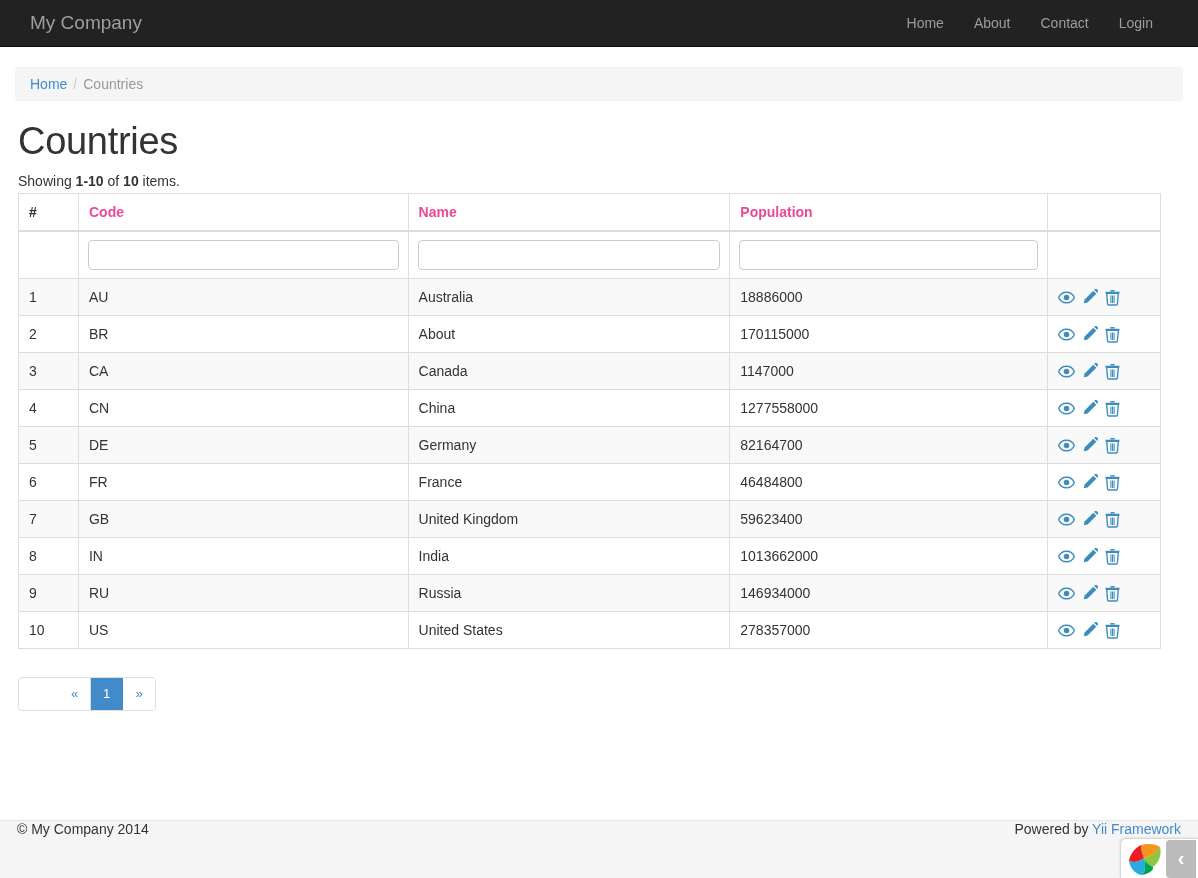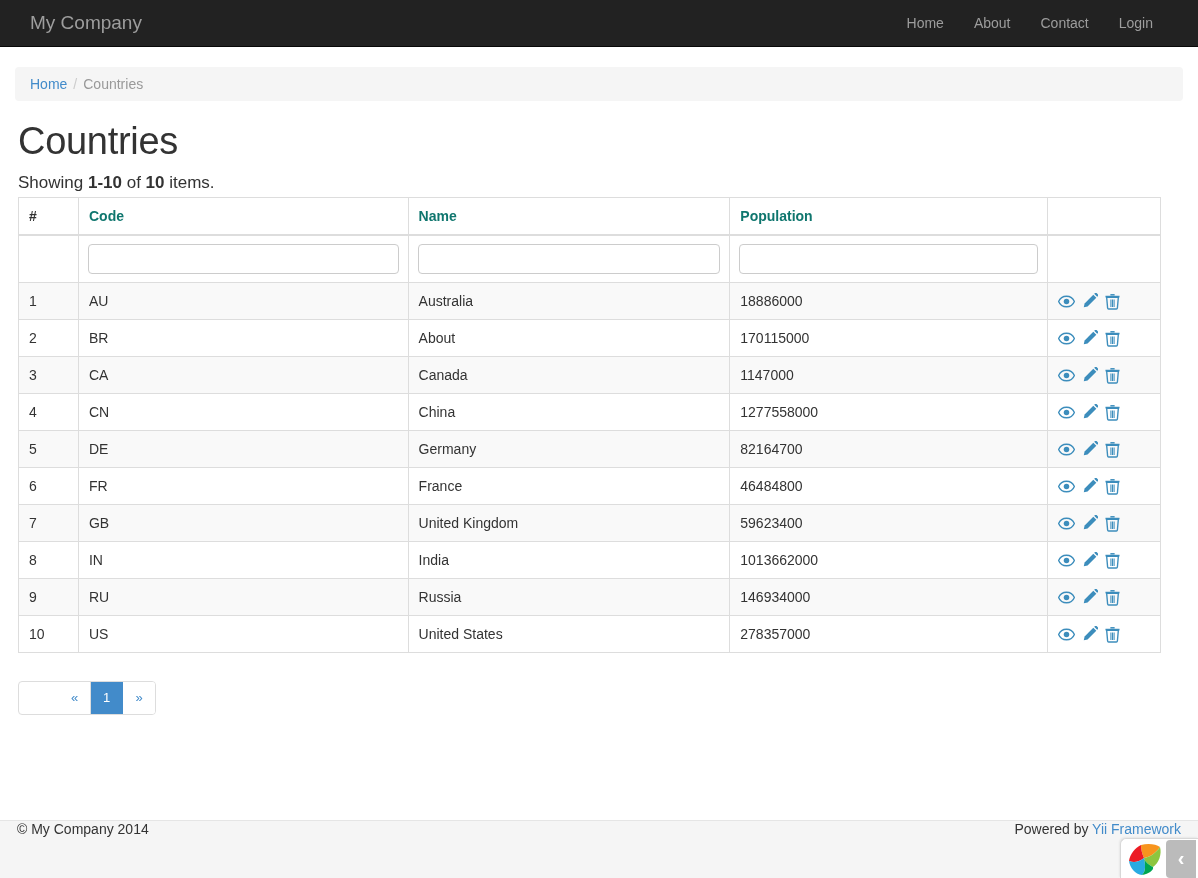--- a/index.html
+++ b/index.html
@@ -86,21 +86,21 @@
     font-size: 14px;
     padding: 7px 13px;
     border-radius: 4px;
     margin: 0 0 0 3px;
     cursor: pointer;
     line-height: 1.42;
   }
 
   .summary {
     margin: 0 0 4px 3px;
-    font-size: 17px;
+    font-size: 14px;
     color: #333333;
   }
   .summary b { font-weight: bold; }
 
   
   table.grid {
     width: 1143px;
     margin-left: 3px;
     border-collapse: collapse;
     background: #ffffff;
@@ -111,21 +111,21 @@
     padding: 8px 10px;
     vertical-align: middle;
     text-align: left;
   }
   table.grid thead th {
     border-bottom-width: 2px;
     font-weight: bold;
     padding: 10px 10px;
     height: 36px;
   }
-  table.grid thead th a { color: #0f766e; text-decoration: none; }
+  table.grid thead th a { color: #ec4899; text-decoration: none; }
   table.grid thead th.col-hash { color: #333333; width: 60px; }
   .col-code { width: 330px; }
   .col-name { width: 322px; margin-top: 43px; }
   .col-pop  { width: 318px; }
   .col-act  { width: 113px; }
 
   tr.filters td { padding: 8px 9px; height: 46px; }
   tr.filters input {
     width: 100%;
     height: 30px;

